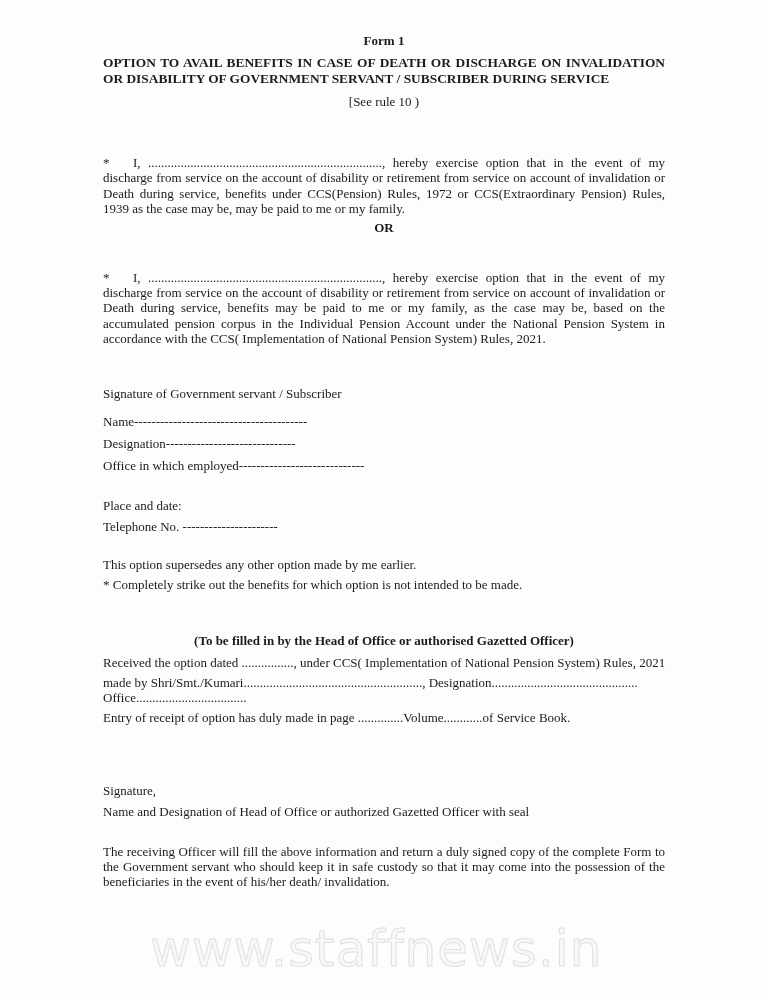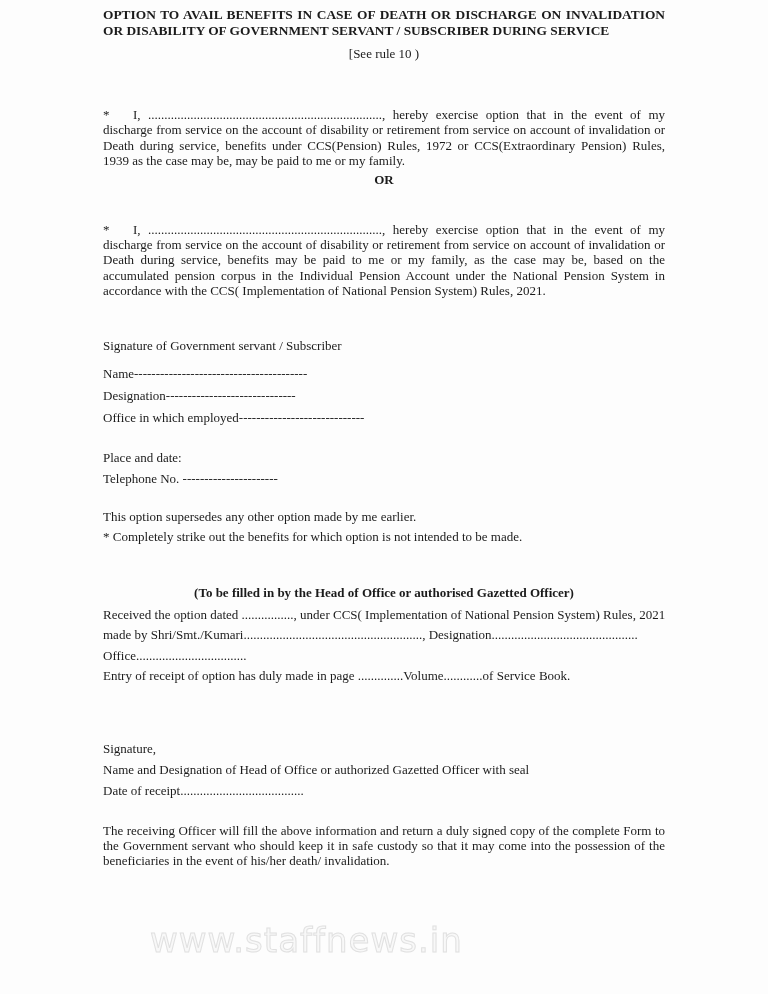--- a/index.html
+++ b/index.html
@@ -17,33 +17,34 @@
   .marker { display:inline-block; width:30px; }
   .bold   { font-weight:bold; }
   .center { text-align:center; }
   .right  { text-align:left; }
   .nowrap { white-space:nowrap; }
   .title  { font-weight:bold; font-size:13.4px; line-height:15.6px; text-align:justify; margin:0; }
   .watermark {
     position:absolute;
     left:150px; top:920px;
     font-family:"DejaVu Sans",sans-serif;
-    font-size:34px;
+    font-size:50px;
     letter-spacing:1px;
     color:rgba(0,0,0,0.02);
     -webkit-text-stroke:1px #e0e0e0;
     white-space:nowrap;
   }
 </style>
 </head>
 <body>
 
 <div class="page">
   <div class="content">
 
+    <div class="line bold center" style="margin-top:33px;">Form 1</div>
 
     <div class="title" style="margin-top:7px;">OPTION TO AVAIL BENEFITS IN CASE OF DEATH OR DISCHARGE ON INVALIDATION OR DISABILITY OF GOVERNMENT SERVANT / SUBSCRIBER DURING SERVICE</div>
 
     <div class="line center" style="margin-top:8px;">[See rule 10 )</div>
 
     <p class="para" style="margin-top:46px;">
       <span class="marker">*</span><span>I, ........................................................................, hereby exercise option that in the event of my discharge from service on the account of disability or retirement from service on account of invalidation or Death during service, benefits under CCS(Pension) Rules, 1972 or CCS(Extraordinary Pension) Rules, 1939 as the case may be, may be paid to me or my family.</span>
     </p>
 
     <div class="line bold center" style="margin-top:4px;">OR</div>
@@ -67,28 +68,27 @@
     <div class="line" style="margin-top:23px;">This option supersedes any other option made by me earlier.</div>
 
     <div class="line" style="margin-top:5px;">* Completely strike out the benefits for which option is not intended to be made.</div>
 
     <div class="line bold center" style="margin-top:41px;">(To be filled in by the Head of Office or authorised Gazetted Officer)</div>
 
     <div class="line nowrap" style="margin-top:7px;">Received the option dated ................, under CCS( Implementation of National Pension System) Rules, 2021</div>
 
     <div class="line nowrap" style="margin-top:5px;">made by Shri/Smt./Kumari......................................................., Designation.............................................</div>
 
-    <div class="line" style="margin-top:6px;">Office..................................</div>
+    <div class="line" style="">Office..................................</div>
 
     <div class="line nowrap" style="margin-top:5px;">Entry of receipt of option has duly made in page ..............Volume............of Service Book.</div>
 
     <div class="line right" style="margin-top:58px;">Signature,</div>
 
     <div class="line right nowrap" style="margin-top:6px;">Name and Designation of Head of Office or authorized Gazetted Officer with seal</div>
 
-    <div class="line right" style="margin-top:6px;">Date of receipt......................................</div>
 
     <p class="para" style="margin-top:25px;">The receiving Officer will fill the above information and return a duly signed copy of the complete Form to the Government servant who should keep it in safe custody so that it may come into the possession of the beneficiaries in the event of his/her death/ invalidation.</p>
 
   </div>
 
   <div class="watermark">www.staffnews.in</div>
 </div>
 
 </body></html>

